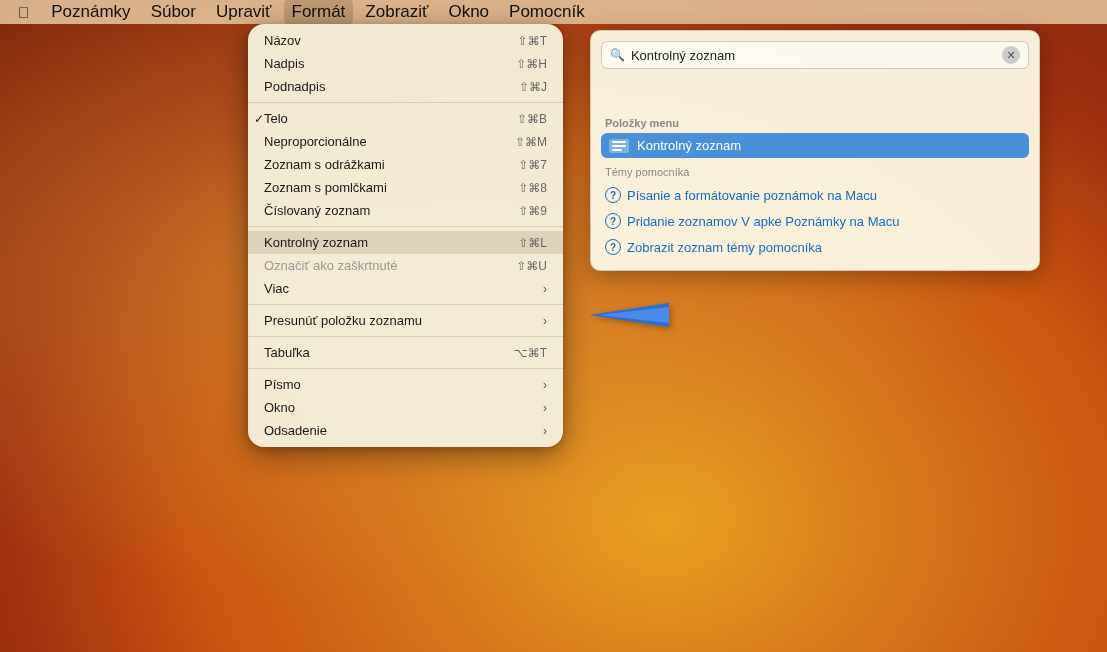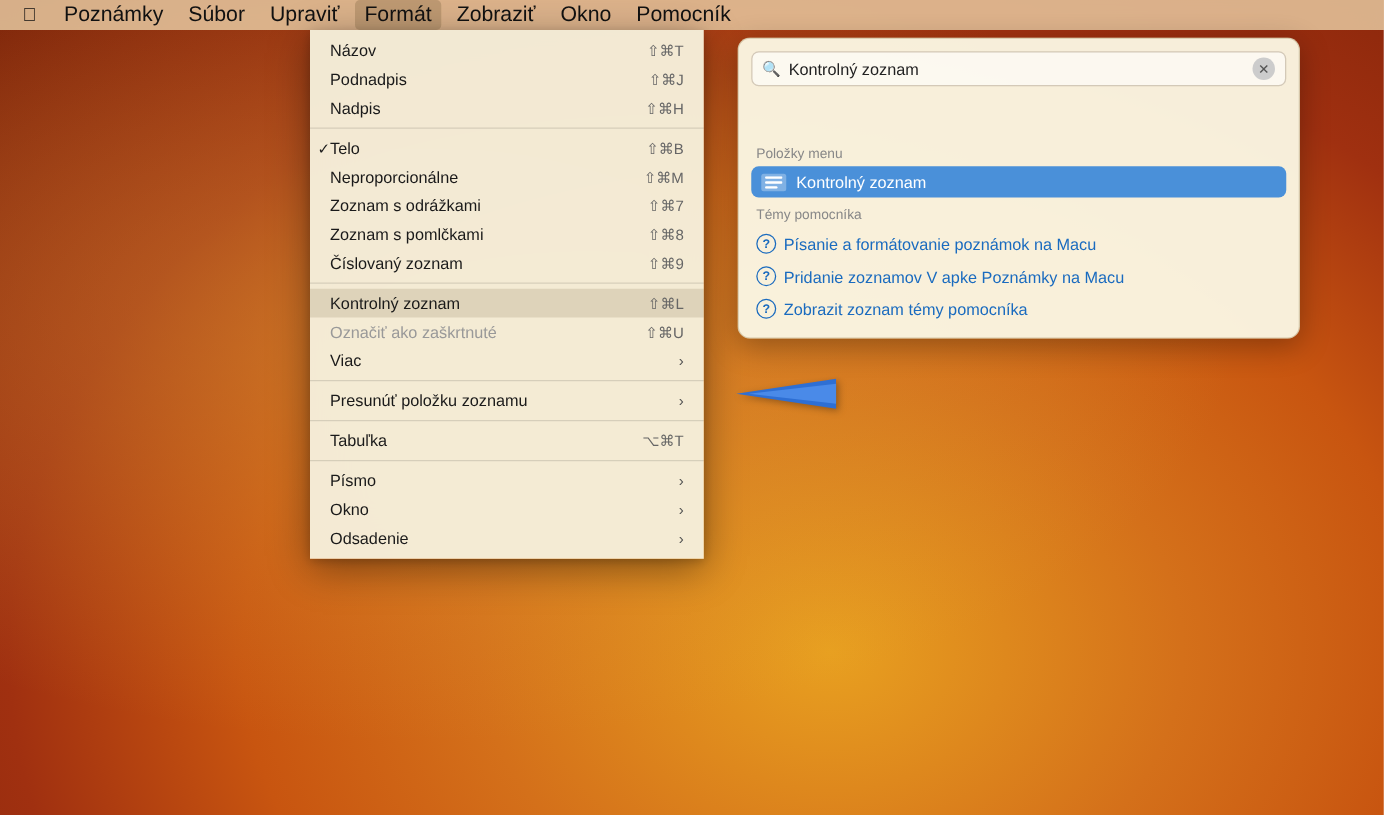--- a/index.html
+++ b/index.html
@@ -58,21 +58,21 @@
     }
 
     
     .dropdown-menu {
       position: absolute;
       top: 24px;
       left: 248px;
       width: 315px;
       background: rgba(245, 238, 218, 0.97);
       backdrop-filter: blur(20px);
-      border-radius: 0;
+      border-radius: 16px;
       box-shadow: 0 8px 30px rgba(0,0,0,0.4), 0 2px 8px rgba(0,0,0,0.2);
       z-index: 200;
       padding: 5px 0;
     }
 
     .menu-item {
       display: flex;
       align-items: center;
       padding: 4px 16px;
       font-size: 13px;
@@ -158,21 +158,21 @@
       align-items: center;
       justify-content: center;
       font-size: 11px;
       color: #555;
     }
 
     .help-section-label {
       font-size: 11px;
       color: #888;
       padding: 2px 4px 4px;
-      font-weight: 400;
+      font-weight: 700;
       margin-top: 46px;
     }
 
     .help-menu-item {
       display: flex;
       align-items: center;
       padding: 5px 8px;
       border-radius: 6px;
       background: #4a90d9;
       color: white;
@@ -252,27 +252,27 @@
 </div>
 
 <div class="dropdown-menu">
 
   <div class="menu-item">
     <span>Názov</span>
     <span class="shortcut">⇧⌘T</span>
   </div>
 
   <div class="menu-item">
+    <span>Nadpis</span>
+    <span class="shortcut">⇧⌘H</span>
+  </div>
+
+  <div class="menu-item">
     <span>Podnadpis</span>
     <span class="shortcut">⇧⌘J</span>
-  </div>
-
-  <div class="menu-item">
-    <span>Nadpis</span>
-    <span class="shortcut">⇧⌘H</span>
   </div>
   <div class="menu-separator"></div>
 
   <div class="menu-item">
     <span class="checkmark">✓</span>
     <span>Telo</span>
     <span class="shortcut">⇧⌘B</span>
   </div>
 
   <div class="menu-item">

